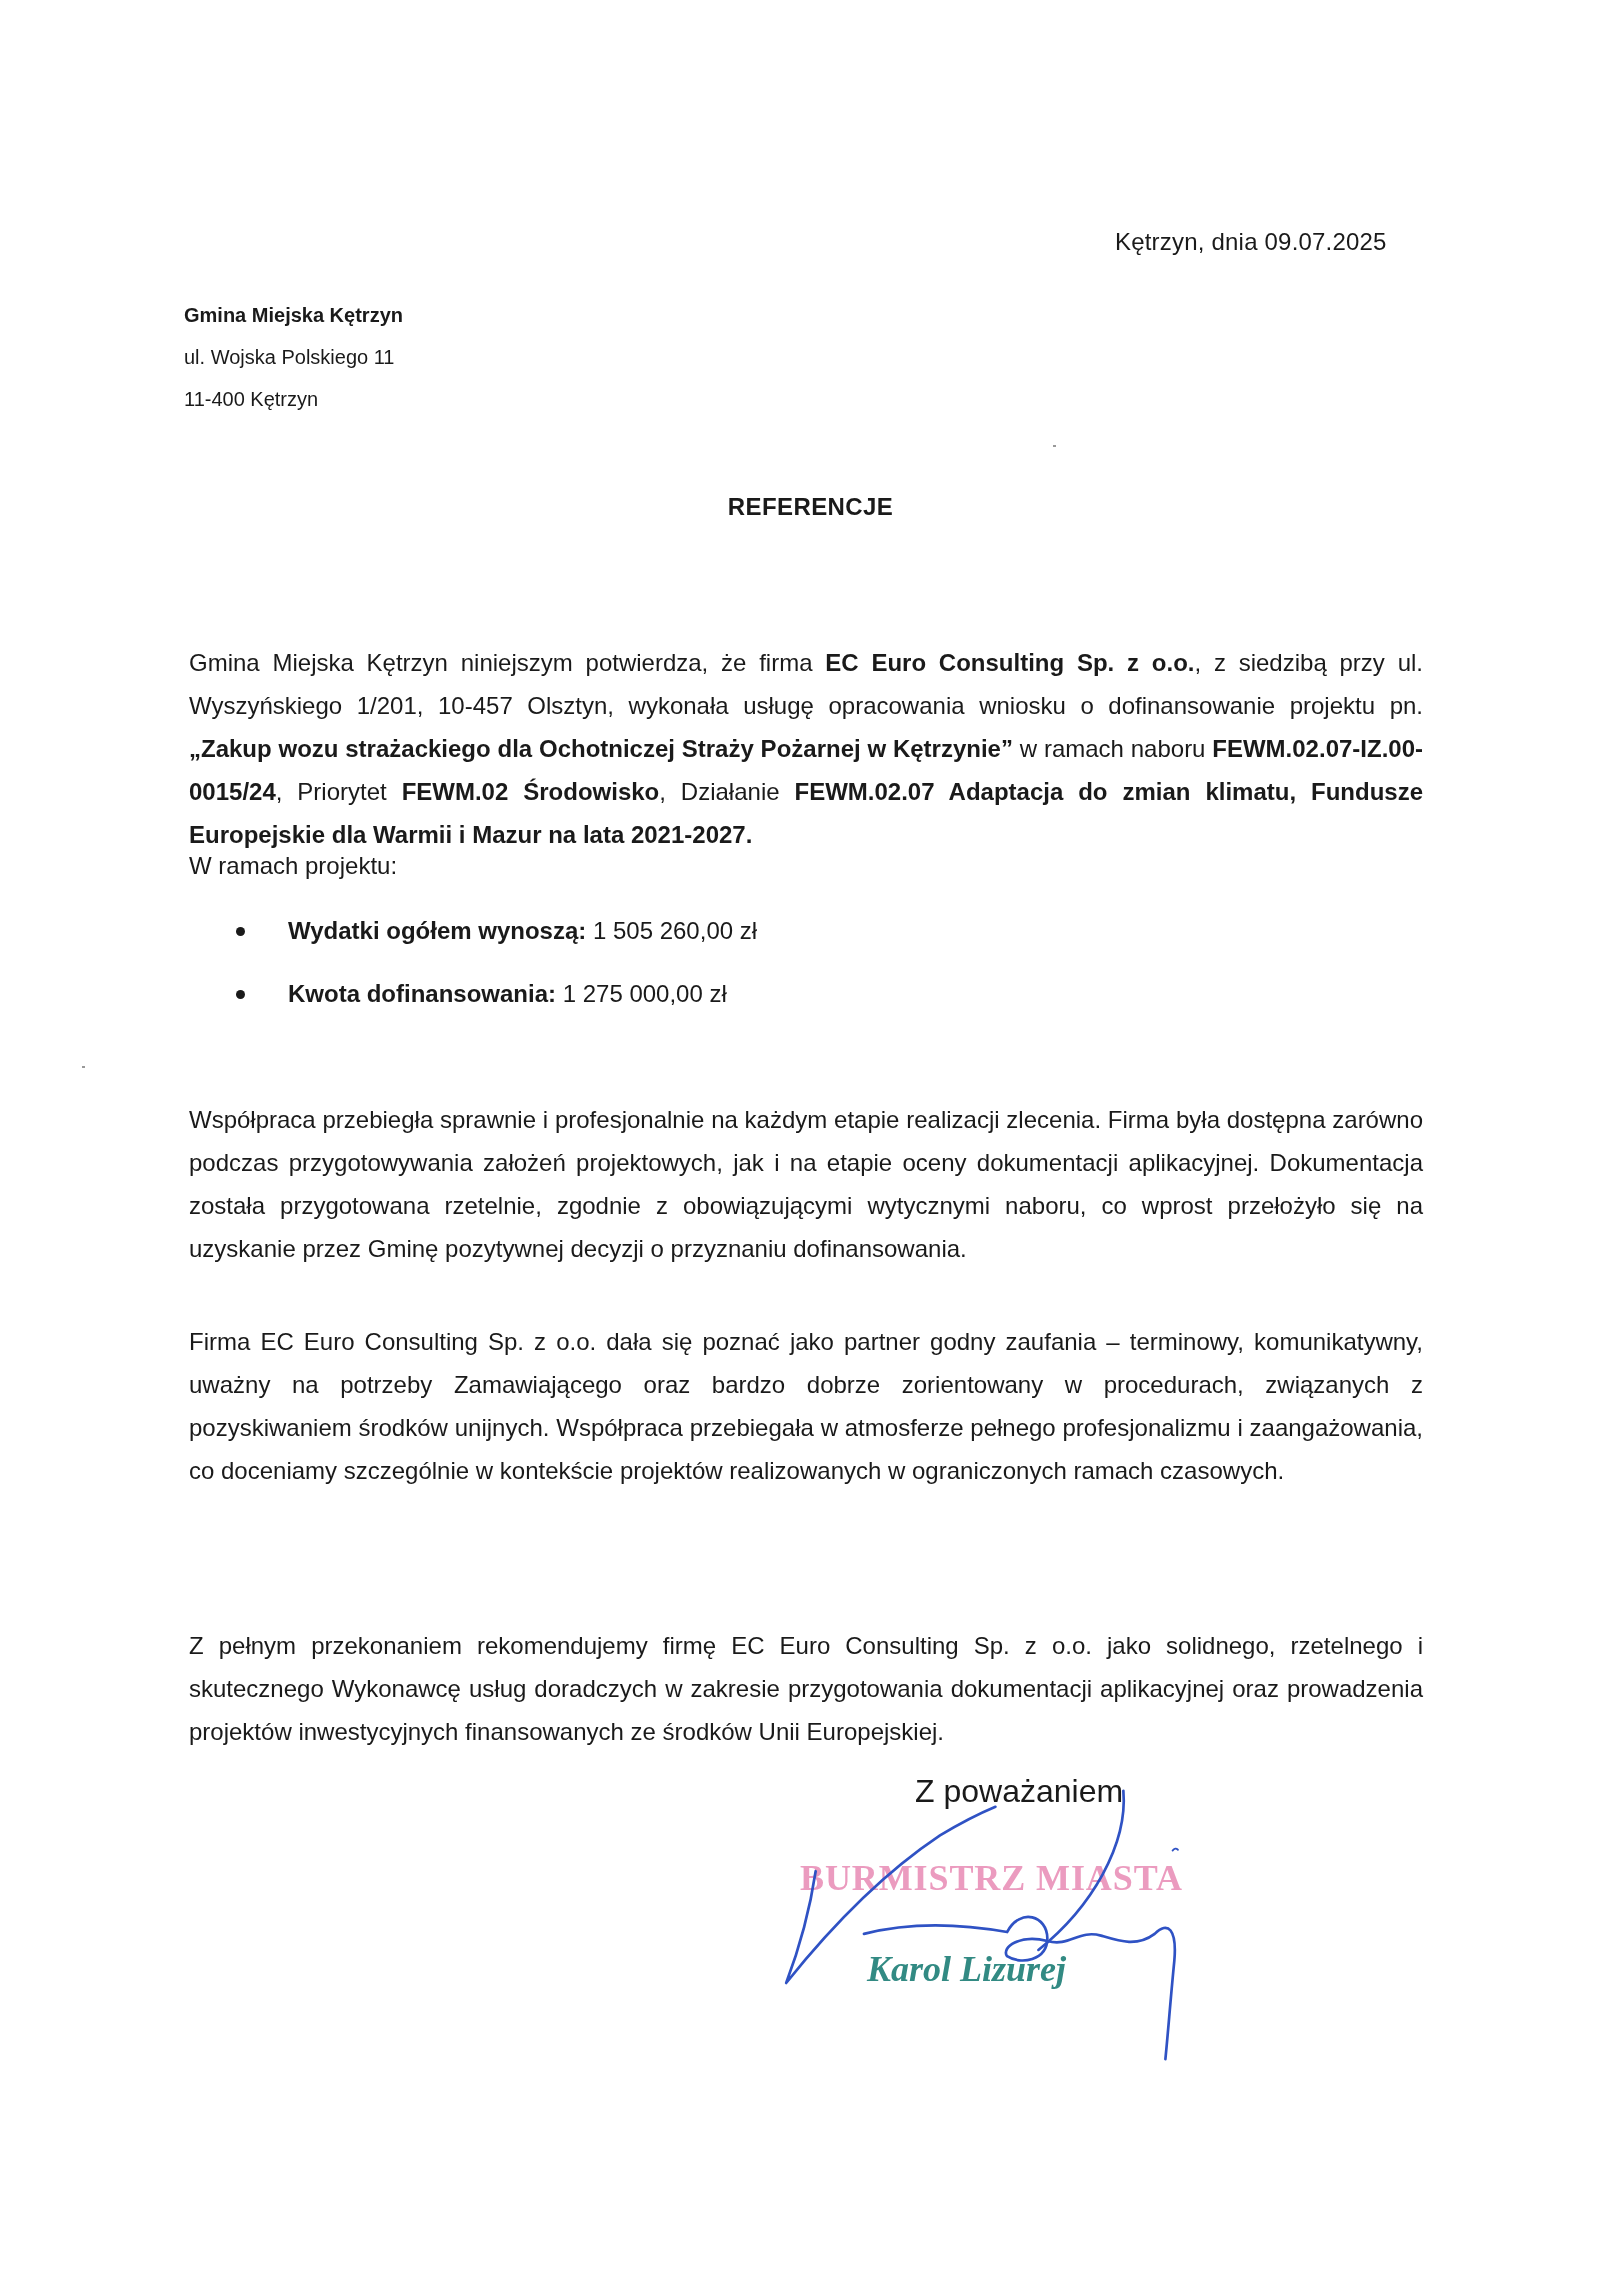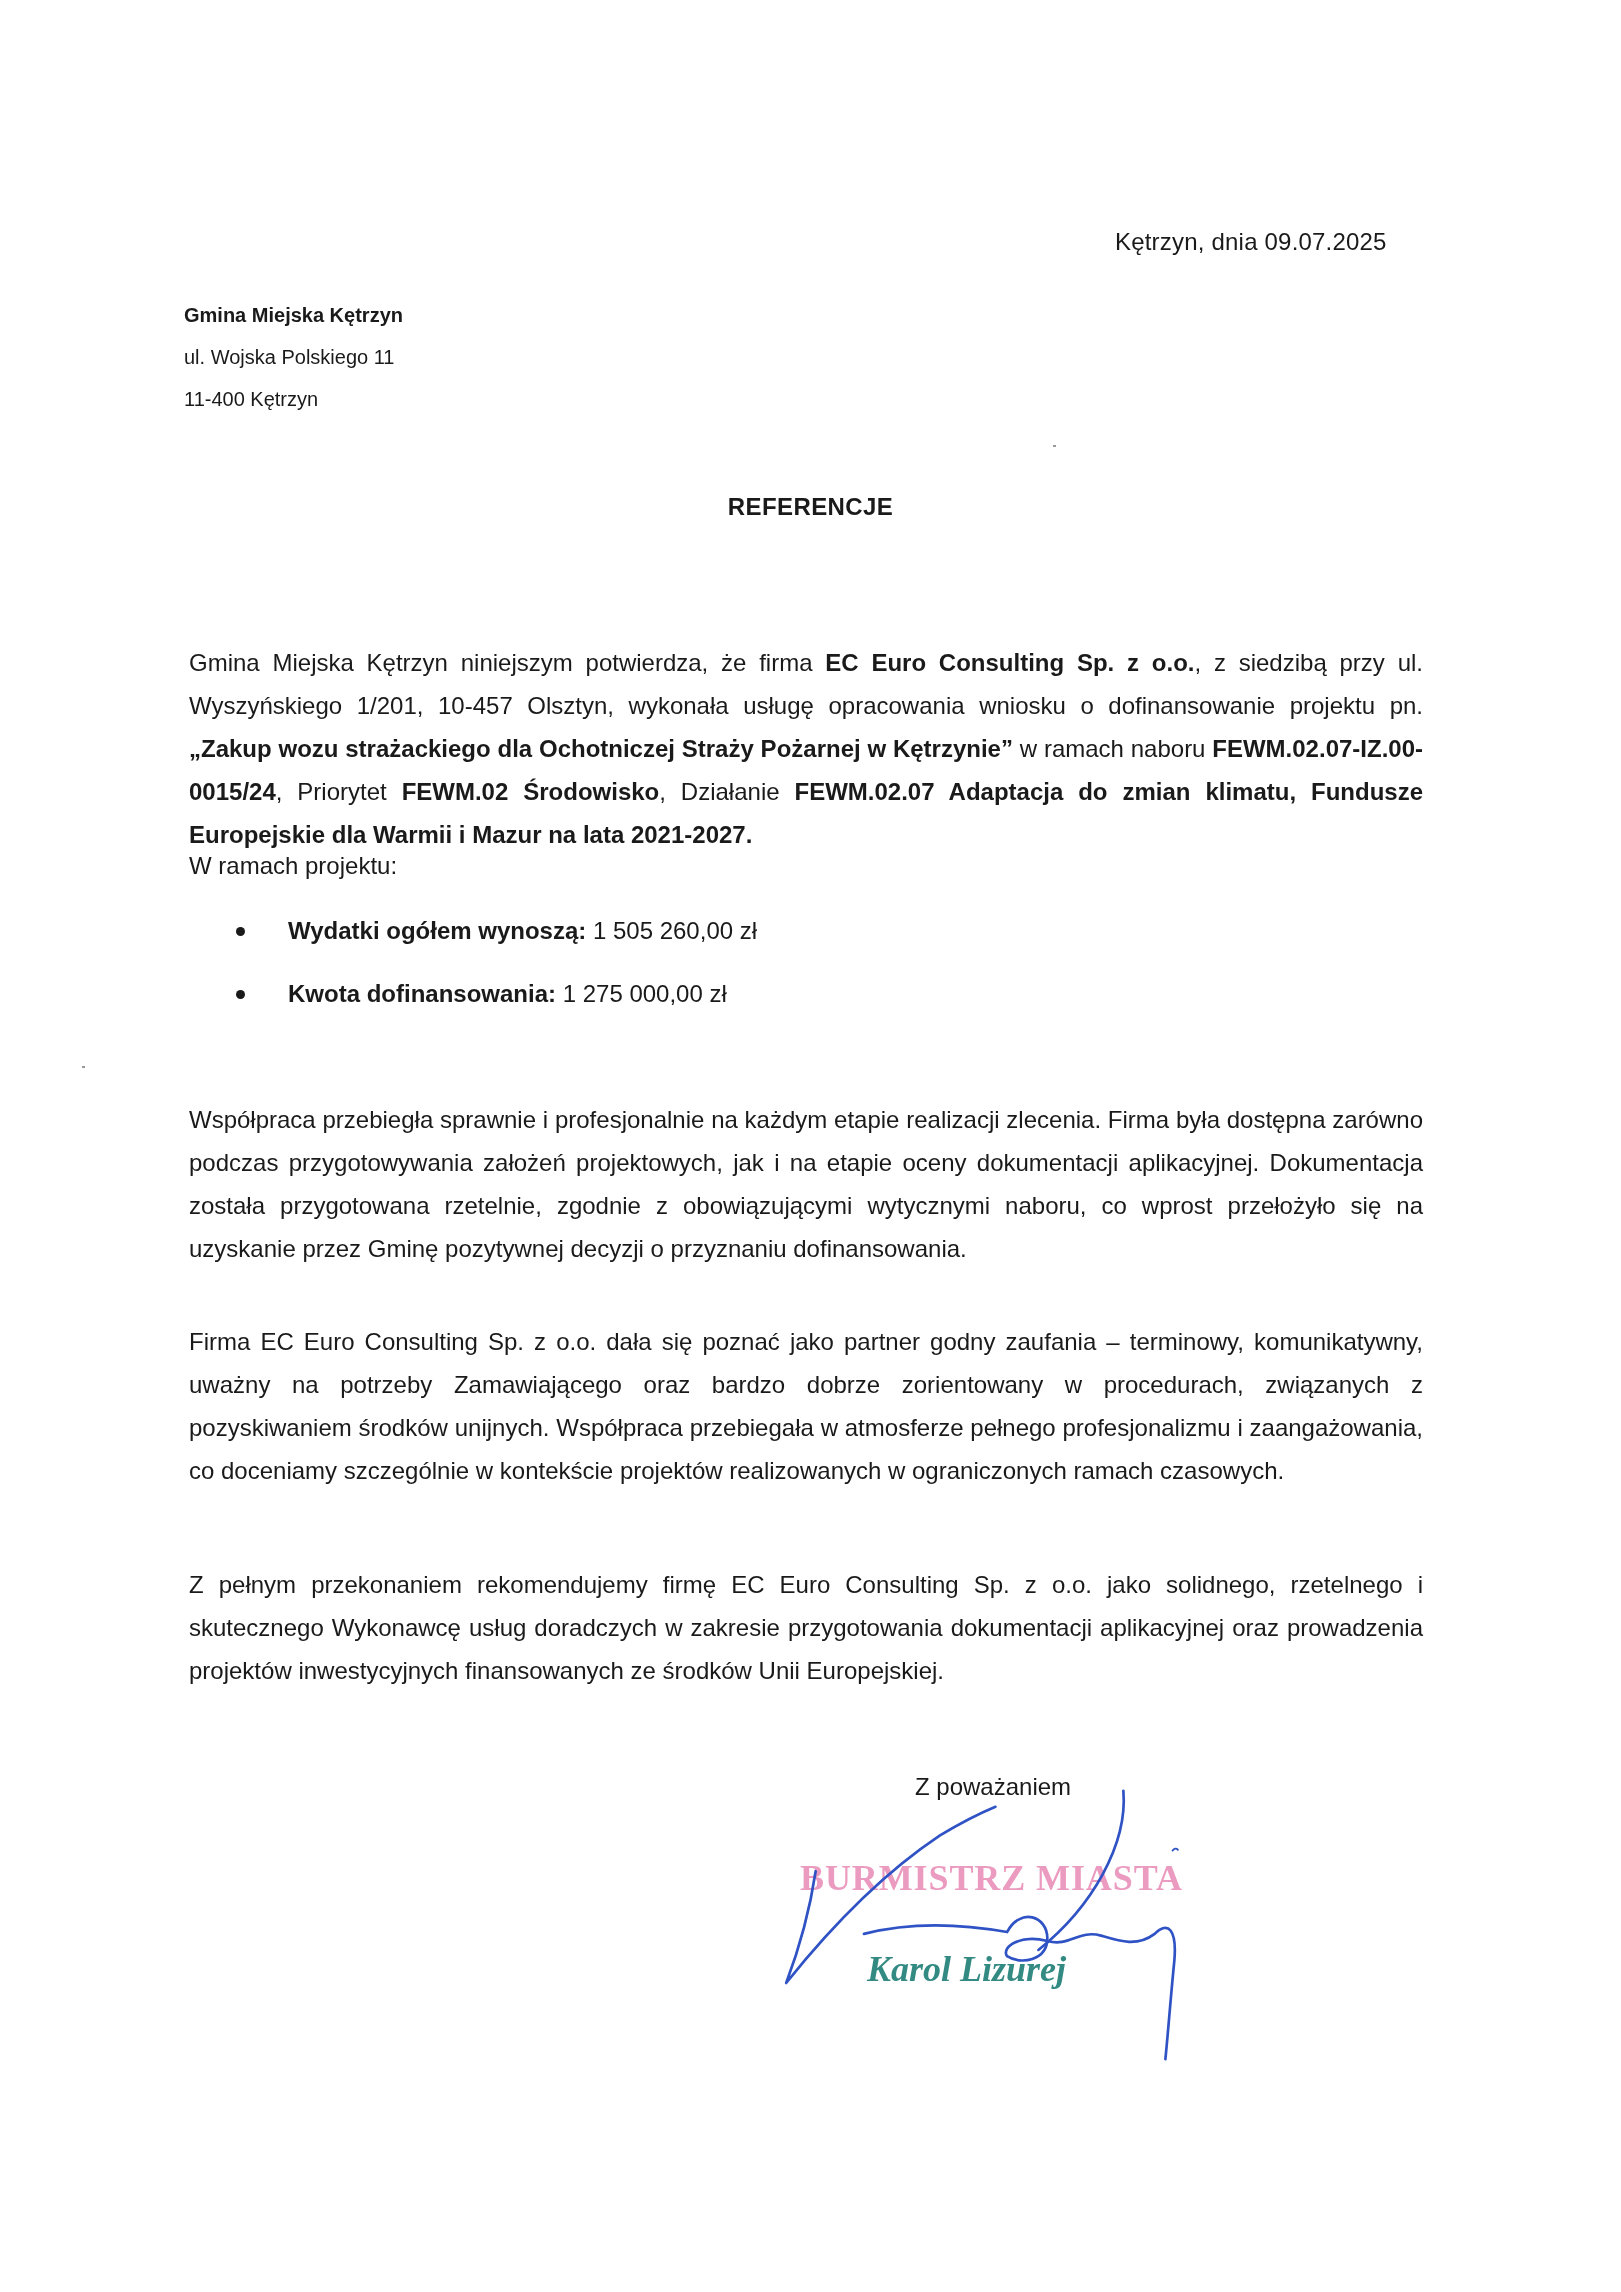--- a/index.html
+++ b/index.html
@@ -18,25 +18,25 @@
     .title { position: absolute; left: 0; width: 1621px; top: 493px; text-align: center; font-size: 24px; font-weight: bold; letter-spacing: 0.4px; }
 
     .body { position: absolute; left: 189px; width: 1234px; font-size: 24px; line-height: 43px; text-align: justify; }
     .p1 { top: 641px; }
     .p-intro { top: 844px; }
     .bullets { position: absolute; left: 189px; top: 909px; width: 1164px; margin: 0; padding: 0; list-style: none; font-size: 24px; }
     .bullets li { position: relative; padding-left: 99px; height: 63px; line-height: 43px; }
     .bullets li .dot { position: absolute; left: 47px; top: 18px; width: 9px; height: 9px; border-radius: 50%; background: #1a1a1a; }
     .p2 { top: 1098px; }
     .p3 { top: 1320px; }
-    .p4 { top: 1563px; }
+    .p4 { top: 1624px; }
 
     b, .bold { font-weight: bold; }
 
-    .closing { position: absolute; left: 915px; top: 1773px; font-size: 24px; }
+    .closing { position: absolute; left: 915px; top: 1773px; font-size: 32px; }
 
     .stamp1 { position: absolute; left: 800px; top: 1857px; font-family: "Liberation Serif", "DejaVu Serif", serif; font-weight: bold; font-size: 36px; color: #e88ab4; opacity: 0.85; letter-spacing: 0.9px; }
     .stamp2 { position: absolute; left: 867px; top: 1948px; font-family: "Liberation Serif", "DejaVu Serif", serif; font-weight: bold; font-style: italic; font-size: 36px; color: #0f766e; opacity: 0.85; }
 
     .signature { position: absolute; left: 761px; top: 1746px; width: 519px; height: 322px; }
 
     .speck { position: absolute; width: 2.7px; height: 1.8px; background: #999; }
   </style>
 </head>
 <body>

